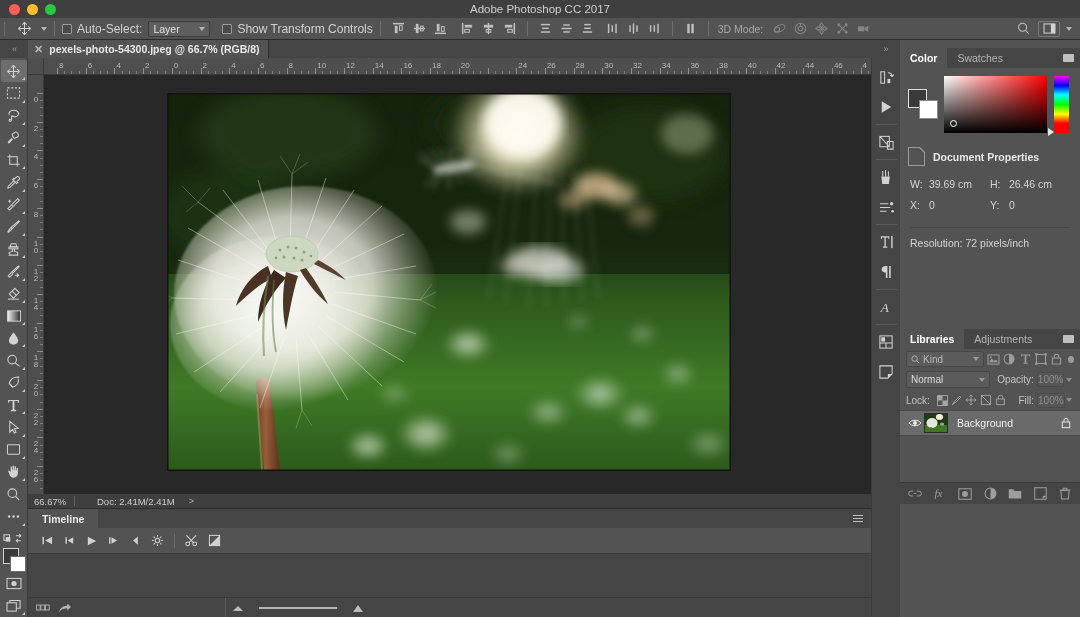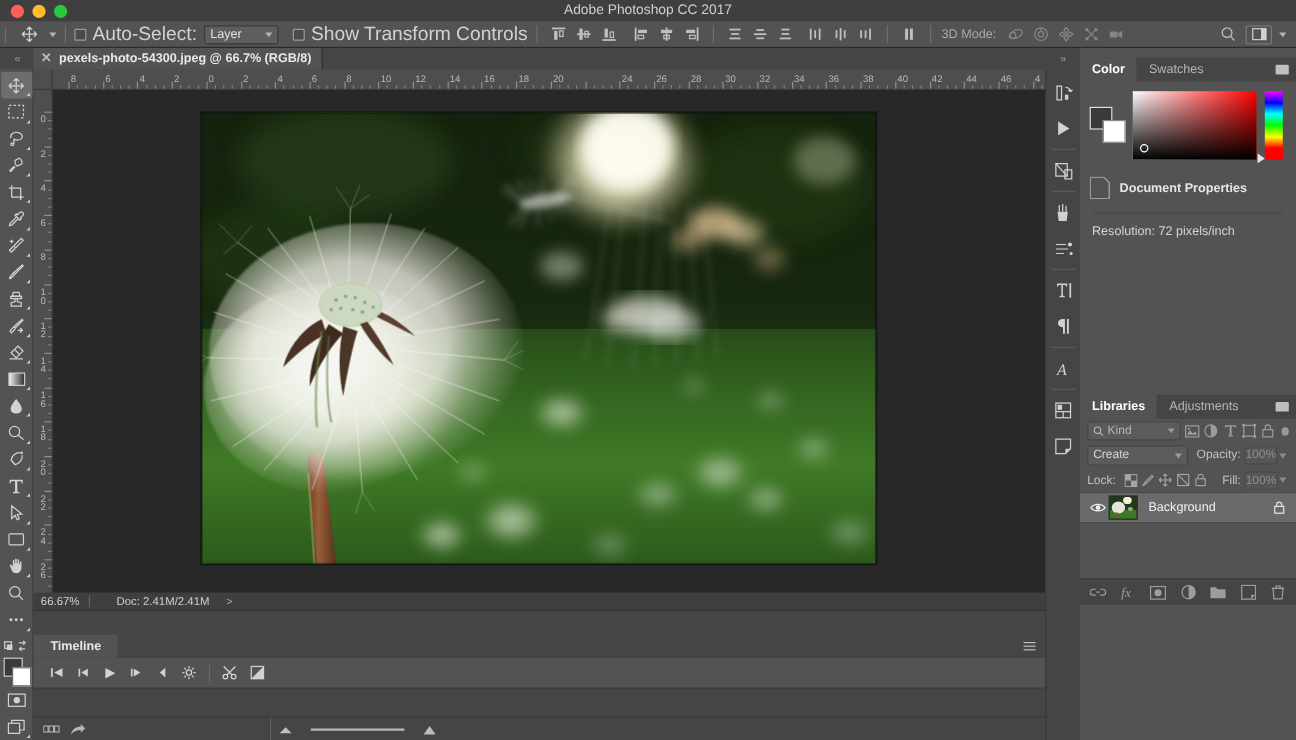--- a/index.html
+++ b/index.html
@@ -46,21 +46,21 @@
   .tool-preset svg{ display:block; }
   .caret{
     width:0;height:0;border-left:3px solid transparent;border-right:3px solid transparent;
     border-top:4px solid #b4b4b4; margin-left:2px;
   }
   .ob-sep{ width:1px; height:15px; background:#6e6e6e; margin:0 7px; }
   .cb{
     width:10px;height:10px;border:1px solid #9a9a9a;background:#4a4a4a;
     display:inline-block; vertical-align:middle; border-radius:1px;
   }
-  .ob-lbl{ font-size:16px; color:#d2d2d2; margin-left:5px; white-space:nowrap;}
+  .ob-lbl{ font-size:12px; color:#d2d2d2; margin-left:5px; white-space:nowrap;}
   .ob-item{ display:flex; align-items:center; }
   .select-box{
     height:16px; min-width:60px; background:#5e5e5e; border:1px solid #3b3b3b;
     border-radius:2px; display:flex; align-items:center; justify-content:space-between;
     padding:0 4px; margin-left:6px; font-size:10.5px; color:#e2e2e2;
   }
   .align-icons{ display:flex; align-items:center; gap:0px; }
   .alg{ width:21px; height:20px; display:flex; align-items:center; justify-content:center; opacity:.85;}
   .mode3d{ font-size:10.5px; color:#a8a8a8; margin-left:2px; }
   .ob-right{ margin-left:auto; display:flex; align-items:center; gap:4px; padding-right:8px;}
@@ -156,21 +156,21 @@
   .sb-div{ width:1px; height:10px; background:#606060; }
   .sb-doc{ padding-left:22px; }
   .sb-arrow{ margin-left:14px; color:#b0b0b0; font-size:9px;}
 
   
   .timeline{
     position:absolute; left:28px; top:508px; width:843px; height:109px;
     background:#454545; border-top:1px solid #2e2e2e;
   }
   .tl-tabrow{
-    height:19px; background:#454545; display:flex; position:relative;margin-top:20px;
+    height:19px; background:#454545; display:flex; position:relative;
   }
   .tl-tab{
     height:19px; background:#535353; padding:0 14px;
     display:flex; align-items:center; font-size:10.5px; color:#e8e8e8; font-weight:bold;
   }
   .tl-menu{ position:absolute; right:8px; top:6px; width:10px; height:7px;}
   .tl-menu span{ display:block; height:1px; background:#bdbdbd; margin-bottom:2px;}
   .tl-toolbar{
     height:26px; background:#535353; display:flex; align-items:center;
     padding-left:8px; gap:0px; border-bottom:1px solid #3a3a3a;
@@ -1354,20 +1354,42 @@
       <div class="cb-strip">
         <div class="cb-strip-arrow"></div>
       </div>
     </div>
 
     <div class="props-body">
       <div class="props-head">
         <div class="props-doc-icon"></div>
         <div class="props-title">Document Properties</div>
       </div>
+      <div class="props-grid">
+        <div class="pg-row">
+          <div class="pg-col">
+            <span class="pg-k">W:</span>
+            <span>39.69 cm</span>
+          </div>
+          <div class="pg-col">
+            <span class="pg-k">H:</span>
+            <span>26.46 cm</span>
+          </div>
+        </div>
+        <div class="pg-row">
+          <div class="pg-col">
+            <span class="pg-k">X:</span>
+            <span>0</span>
+          </div>
+          <div class="pg-col">
+            <span class="pg-k">Y:</span>
+            <span>0</span>
+          </div>
+        </div>
+      </div>
       <div class="props-rule"></div>
       <div class="props-res">Resolution: 72 pixels/inch</div>
     </div>
 
     <div class="panel-tabrow" style="margin-top:24px">
       <div class="ptab active">
         <span>Libraries</span>
       </div>
       <div class="ptab">
         <span>Adjustments</span>
@@ -1419,21 +1441,21 @@
           <svg width="11" height="12" viewBox="0 0 12 13">
               <rect x="1.5" y="5.5" width="9" height="6.5" fill="none" stroke="#9d9d9d" stroke-width="1.1"></rect>
               <path d="M3.6 5.5 L3.6 3.6 A2.4 2.4 0 0 1 8.4 3.6 L8.4 5.5" fill="none" stroke="#9d9d9d" stroke-width="1.1"></path>
             </svg>
         </div>
         <div class="lc-dot"></div>
       </div>
 
       <div class="mode-row">
         <div class="mode-box">
-          <span>Create</span>
+          <span>Normal</span>
           <span class="caret" style="border-top-color:#9a9a9a"></span>
         </div>
         <span class="op-lbl">Opacity:</span>
         <span class="op-val">100%</span>
         <span class="op-drop">
           <span class="caret" style="border-top-color:#8d8d8d;margin:0"></span>
         </span>
       </div>
 
       <div class="lock-row">

